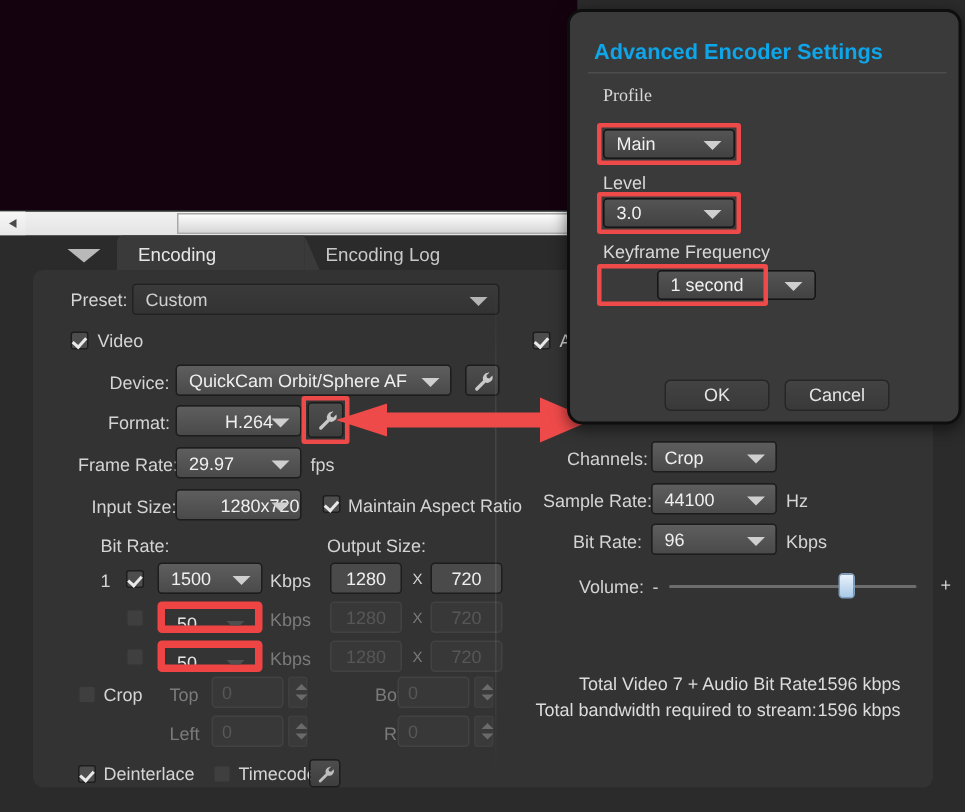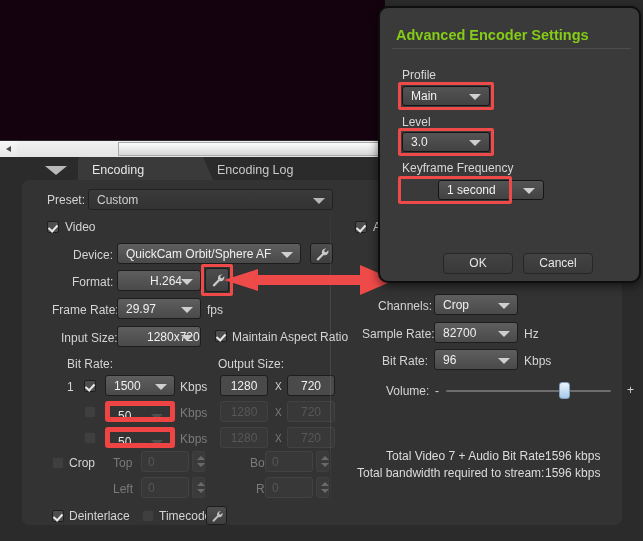--- a/index.html
+++ b/index.html
@@ -103,21 +103,21 @@
 
   
   .redbox{position:absolute;box-sizing:border-box;border:3px solid #ef4a4a;border-radius:2px;}
   .arrow-wrap{position:absolute;left:224px;top:264px;width:172px;height:32px;}
   .arrow-wrap svg{display:block;}
 
   
   .dialog{position:absolute;left:378px;top:6px;width:263px;height:277px;
       background:#3a3a3a;border:2px solid #0e0e0e;border-radius:10px;box-sizing:border-box;
       box-shadow:0 3px 10px rgba(0,0,0,.55);}
-  .dlg-title{position:absolute;left:16px;top:19px;font-size:14.5px;font-weight:bold;color:#84cc16;}
+  .dlg-title{position:absolute;left:16px;top:19px;font-size:14.5px;font-weight:bold;color:#0ea5e9;}
   .dlg-rule{position:absolute;left:12px;top:40px;width:239px;height:1px;background:#4d4d4d;}
   .dlg-lbl{position:absolute;font-size:12px;color:#d8d8d8;}
   .dlg-combo{position:absolute;height:20px;box-sizing:border-box;border:1px solid #151515;
       border-radius:3px;background:linear-gradient(#545454,#424242);color:#f0f0f0;
       font-size:12px;line-height:19px;padding-left:8px;}
   .dlg-combo .car{position:absolute;right:8px;top:7px;width:0;height:0;
       border-left:6px solid transparent;border-right:6px solid transparent;border-top:6px solid #cfcfcf;}
   .dlg-btn{position:absolute;height:21px;box-sizing:border-box;border:1px solid #262626;
       border-radius:4px;background:linear-gradient(#434343,#393939);color:#e6e6e6;
       font-size:12px;line-height:19px;text-align:center;}
@@ -271,21 +271,21 @@
   <div class="vdiv"></div>
 
   <span class="lbl" style="left:378px;top:299px;">Channels:</span>
   <div class="combo" style="left:434px;top:294px;width:84px;">
     <span class="cv">Crop</span>
     <i class="car"></i>
   </div>
 
   <span class="lbl" style="left:362px;top:327px;">Sample Rate:</span>
   <div class="combo" style="left:434px;top:322px;width:84px;">
-    <span class="cv">82700</span>
+    <span class="cv">44100</span>
     <i class="car"></i>
   </div>
   <span class="lbl" style="left:524px;top:327px;">Hz</span>
 
   <span class="lbl" style="left:382px;top:354px;">Bit Rate:</span>
   <div class="combo" style="left:434px;top:349px;width:84px;">
     <span class="cv">96</span>
     <i class="car"></i>
   </div>
   <span class="lbl" style="left:524px;top:354px;">Kbps</span>
@@ -305,21 +305,21 @@
   <div class="arrow-wrap">
     <svg width="172" height="32" viewBox="0 0 172 32">
       <path d="M0 16 L34 5 L34 11 L136 11 L136 1 L171 16 L136 31 L136 21 L34 21 L34 27 Z" fill="#ef4a4a"></path>
     </svg>
   </div>
 
   <div class="dialog">
     <div class="dlg-title">Advanced Encoder Settings</div>
     <div class="dlg-rule"></div>
 
-    <div class="dlg-lbl" style="left:22px;top:60px;">Profile</div>
+    <div class="dlg-lbl" style="left:22px;top:48px;font-family:Liberation Serif, serif;">Profile</div>
     <div class="dlg-combo" style="left:22px;top:78px;width:88px;">
       <span>Main</span>
       <i class="car"></i>
     </div>
     <div class="redbox" style="left:18px;top:74px;width:96px;height:28px;"></div>
 
     <div class="dlg-lbl" style="left:22px;top:107px;">Level</div>
     <div class="dlg-combo" style="left:22px;top:124px;width:88px;">
       <span>3.0</span>
       <i class="car"></i>

